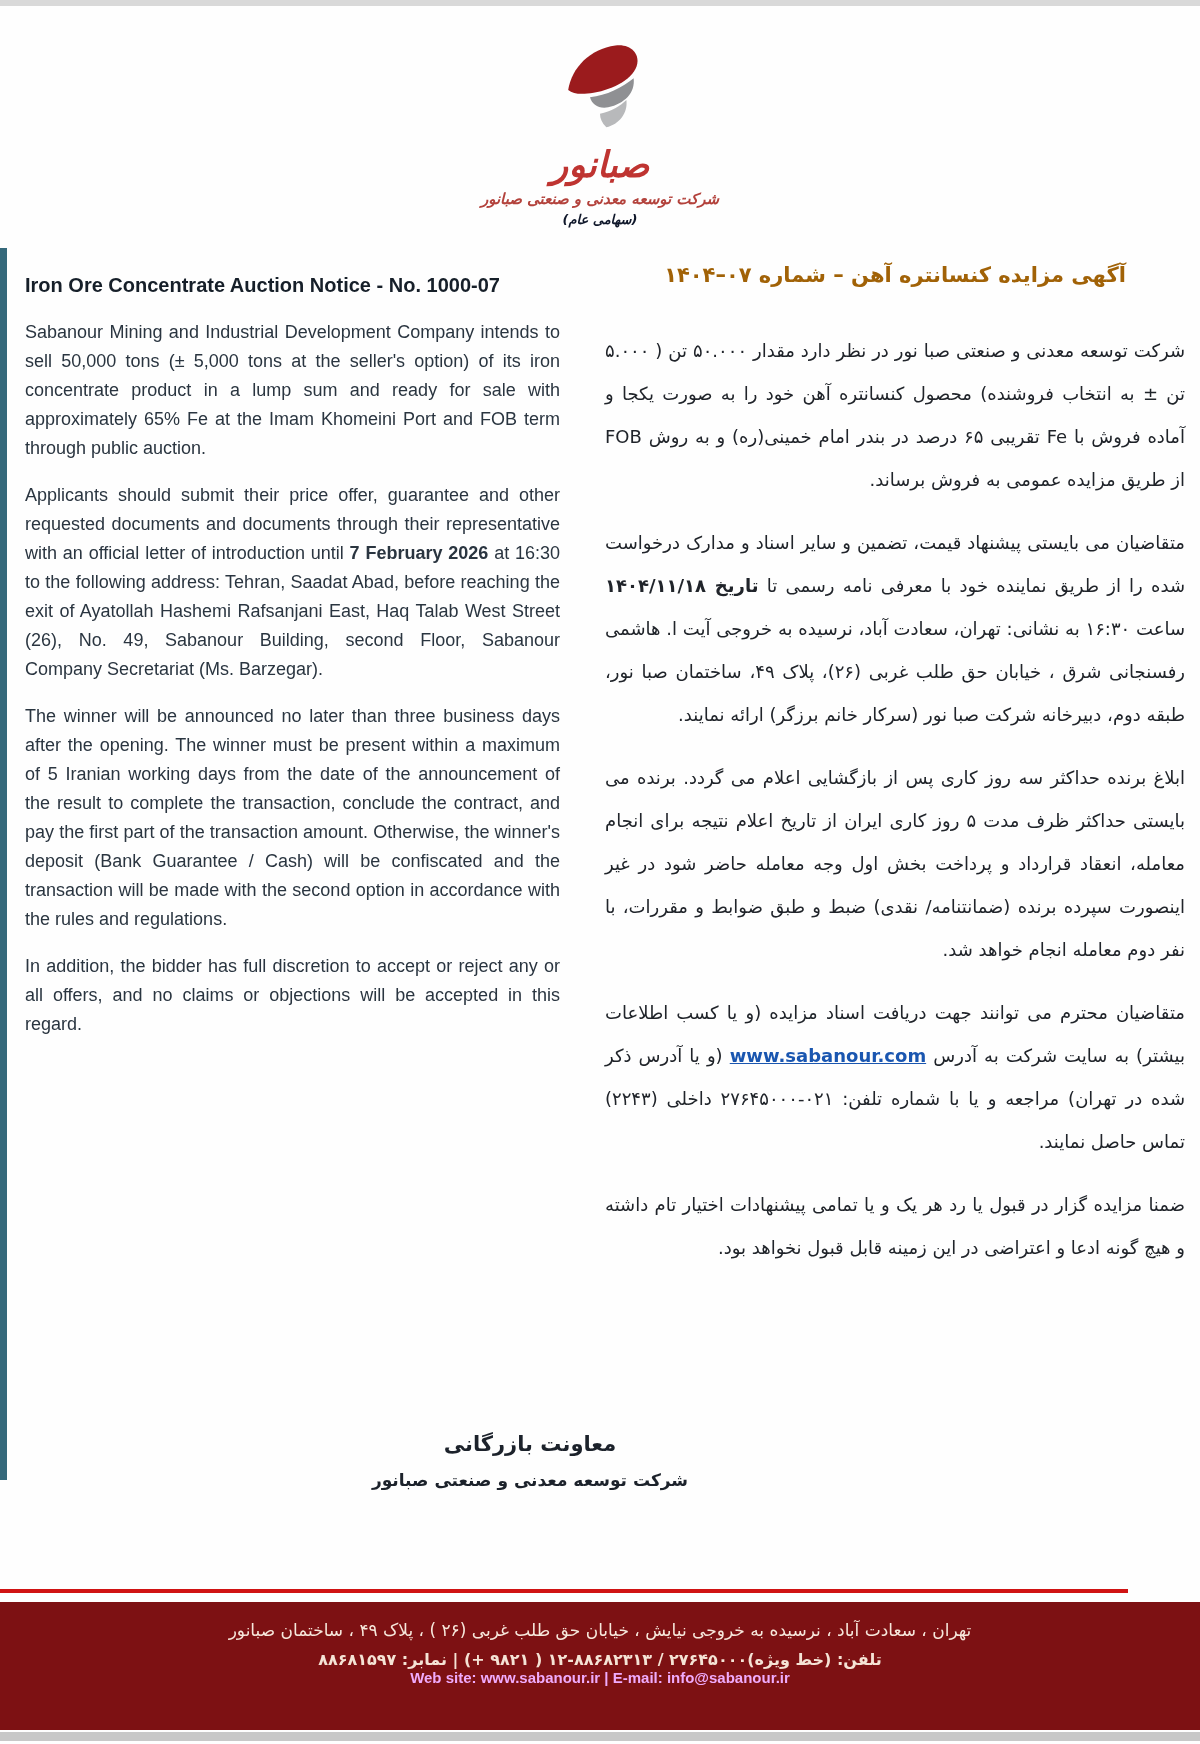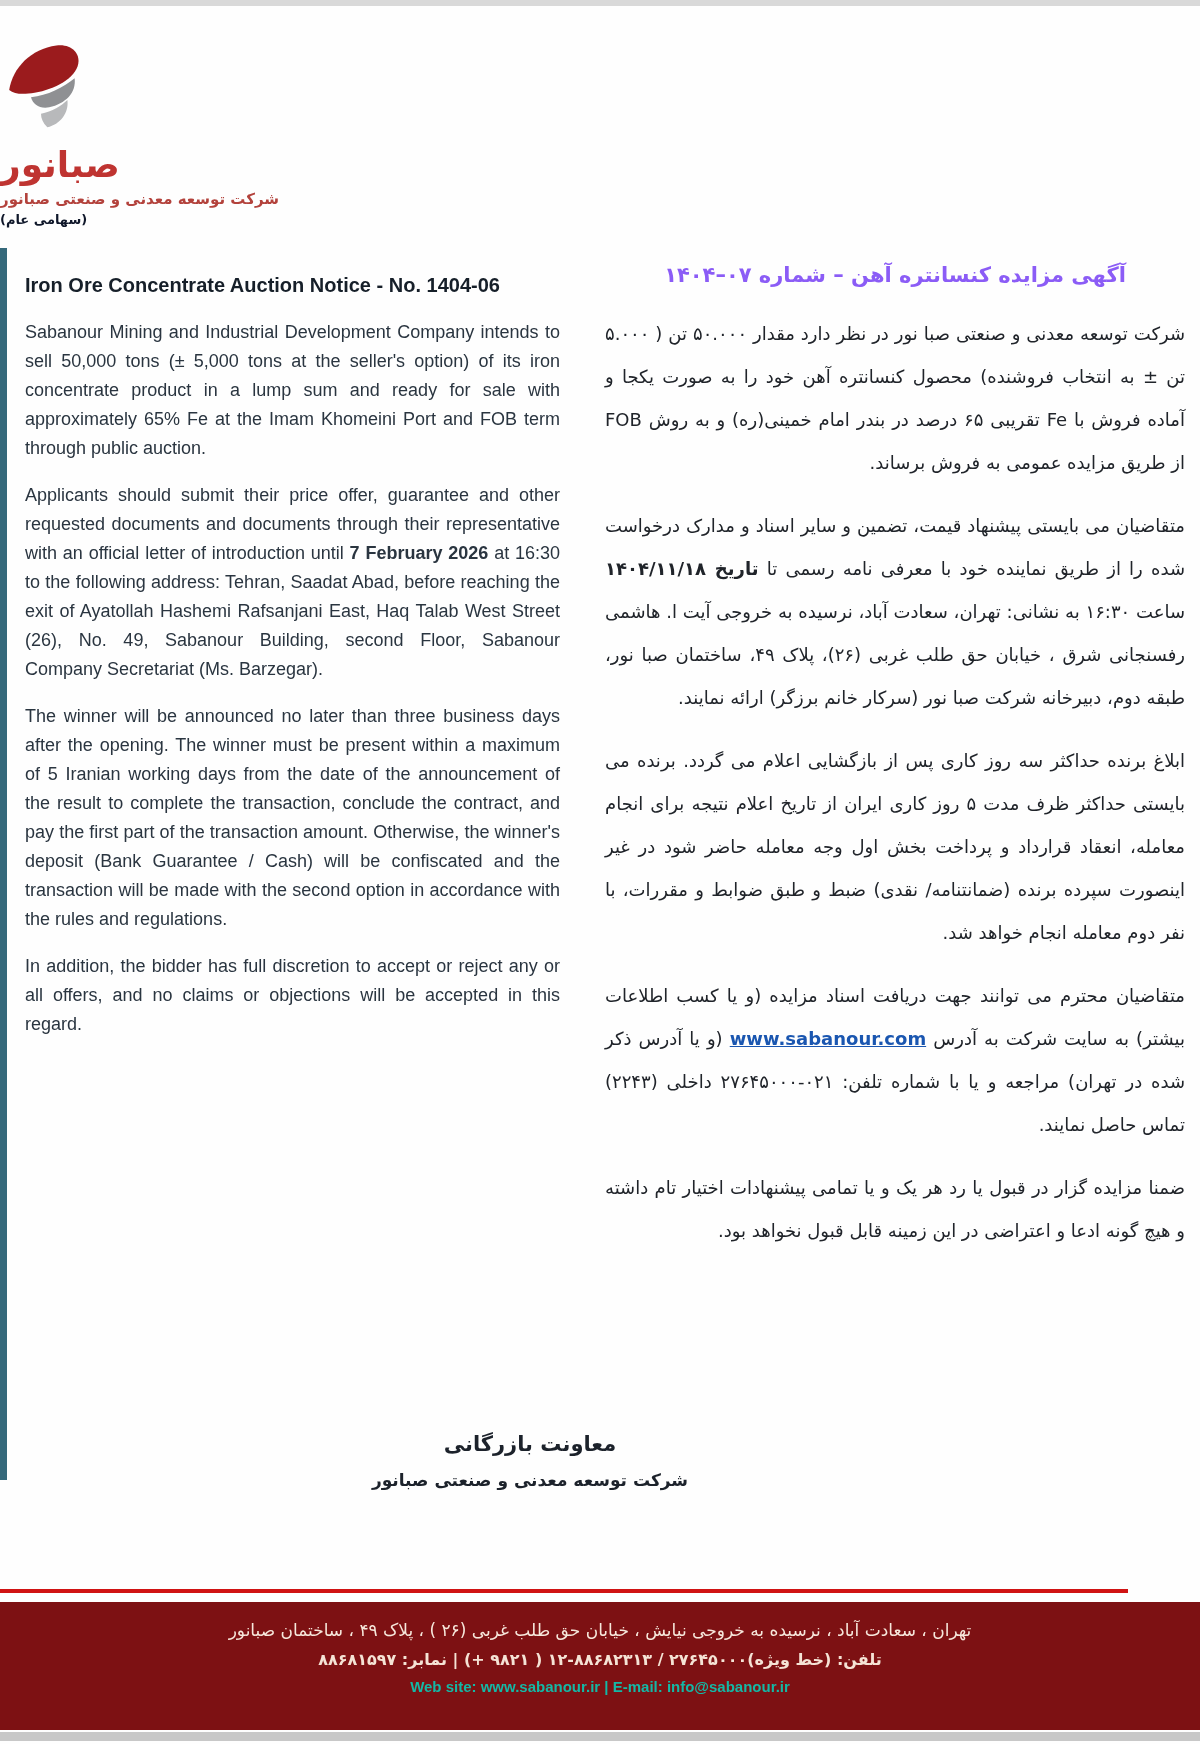--- a/index.html
+++ b/index.html
@@ -9,21 +9,21 @@
     height:1744px;
     background:#fefefe;
     overflow:hidden;
     font-family:"Liberation Sans", sans-serif;
   }
   .top-strip{
     position:absolute;top:0;left:0;width:100%;height:6px;background:#d9d9d9;
   }
   
   .logo-block{
-    position:absolute;top:40px;left:0;right:0;
+    position:absolute;top:40px;left:0;right:0;text-align:center;font-style:italic;
   }
   .logo-mark{display:inline-block;}
   .brand-name{
     font-family:"DejaVu Sans","Liberation Sans",sans-serif;
     font-size:36px;font-weight:bold;color:#bf3431;line-height:1.05;
     margin-top:2px;
   }
   .brand-sub{
     font-family:"DejaVu Sans","Liberation Sans",sans-serif;
     font-size:15px;font-weight:bold;color:#b3423c;margin-top:6px;
@@ -46,21 +46,21 @@
     text-align:left;font-weight:bold;
   }
   .col-en p{margin:0 0 18px 0;}
   
   .col-fa{
     position:absolute;right:15px;top:260px;width:580px;direction:rtl;
     font-family:"DejaVu Sans","Liberation Sans",sans-serif;
     color:#20242a;font-size:18px;line-height:43px;text-align:justify;
   }
   .col-fa h1{
-    font-size:21px;line-height:30px;color:#8b5cf6;margin:0 0 22px 0;
+    font-size:21px;line-height:30px;color:#a16207;margin:0 0 39px 0;
     text-align:center;font-weight:bold;
   }
   .col-fa p{margin:0 0 20px 0;}
   .bold{font-weight:bold;}
   a.textlink{color:#1a56b0;font-weight:bold;}
   
   .signature{
     position:absolute;top:1432px;left:270px;width:520px;text-align:center;
     direction:rtl;font-family:"DejaVu Sans","Liberation Sans",sans-serif;
     color:#1c222b;
@@ -78,21 +78,21 @@
   .footer-bar .f1{
     font-family:"DejaVu Sans","Liberation Sans",sans-serif;
     color:#f7e8dc;font-size:17px;font-weight:normal;margin-top:18px;
   }
   .footer-bar .f2{
     font-family:"DejaVu Sans","Liberation Sans",sans-serif;
     color:#f5e3d5;font-size:16px;font-weight:bold;margin-top:10px;
   }
   .footer-bar .f3{
     font-family:"Liberation Sans",sans-serif;direction:ltr;
-    color:#14b8a6;font-size:15px;font-weight:bold;margin-top:9px;
+    color:#f0abfc;font-size:15px;font-weight:bold;
   }
   .bottom-strip{
     position:absolute;top:1732px;left:0;width:100%;height:9px;background:#c8c8c8;
   }
 </style>
 </head>
 <body>
 
 <div class="page">
 
@@ -107,21 +107,21 @@
       </svg>
     </span>
     <div class="brand-name">صبانور</div>
     <div class="brand-sub">شرکت توسعه معدنی و صنعتی صبانور</div>
     <div class="brand-type">(سهامی عام)</div>
   </div>
 
   <div class="accent-bar"></div>
 
   <div class="col-en">
-    <h1>Iron Ore Concentrate Auction Notice - No. 1404-06</h1>
+    <h1>Iron Ore Concentrate Auction Notice - No. 1000-07</h1>
     <p><span>Sabanour Mining and Industrial Development Company intends to sell 50,000 tons (± 5,000 tons at the seller's option) of its iron concentrate product in a lump sum and ready for sale with approximately 65% Fe at the Imam Khomeini Port and FOB term through public auction.</span></p>
     <p><span>Applicants should submit their price offer, guarantee and other requested documents and documents through their representative with an official letter of introduction until </span><span class="bold">7 February 2026</span><span> at 16:30 to the following address: Tehran, Saadat Abad, before reaching the exit of Ayatollah Hashemi Rafsanjani East, Haq Talab West Street (26), No. 49, Sabanour Building, second Floor, Sabanour Company Secretariat (Ms. Barzegar).</span></p>
     <p><span>The winner will be announced no later than three business days after the opening. The winner must be present within a maximum of 5 Iranian working days from the date of the announcement of the result to complete the transaction, conclude the contract, and pay the first part of the transaction amount. Otherwise, the winner's deposit (Bank Guarantee / Cash) will be confiscated and the transaction will be made with the second option in accordance with the rules and regulations.</span></p>
     <p><span>In addition, the bidder has full discretion to accept or reject any or all offers, and no claims or objections will be accepted in this regard.</span></p>
   </div>
 
   <div class="col-fa">
     <h1>آگهی مزایده کنسانتره آهن – شماره ۰۷–۱۴۰۴</h1>
     <p><span>شرکت توسعه معدنی و صنعتی صبا نور در نظر دارد مقدار ۵۰.۰۰۰ تن ( ۵.۰۰۰ تن ± به انتخاب فروشنده) محصول کنسانتره آهن خود را به صورت یکجا و آماده فروش با Fe تقریبی ۶۵ درصد در بندر امام خمینی(ره) و به روش FOB از طریق مزایده عمومی به فروش برساند.</span></p>
     <p><span>متقاضیان می بایستی پیشنهاد قیمت، تضمین و سایر اسناد و مدارک درخواست شده را از طریق نماینده خود با معرفی نامه رسمی تا </span><span class="bold">تاریخ ۱۴۰۴/۱۱/۱۸</span><span> ساعت ۱۶:۳۰ به نشانی: تهران، سعادت آباد، نرسیده به خروجی آیت ا. هاشمی رفسنجانی شرق ، خیابان حق طلب غربی (۲۶)، پلاک ۴۹، ساختمان صبا نور، طبقه دوم، دبیرخانه شرکت صبا نور (سرکار خانم برزگر) ارائه نمایند.</span></p>

